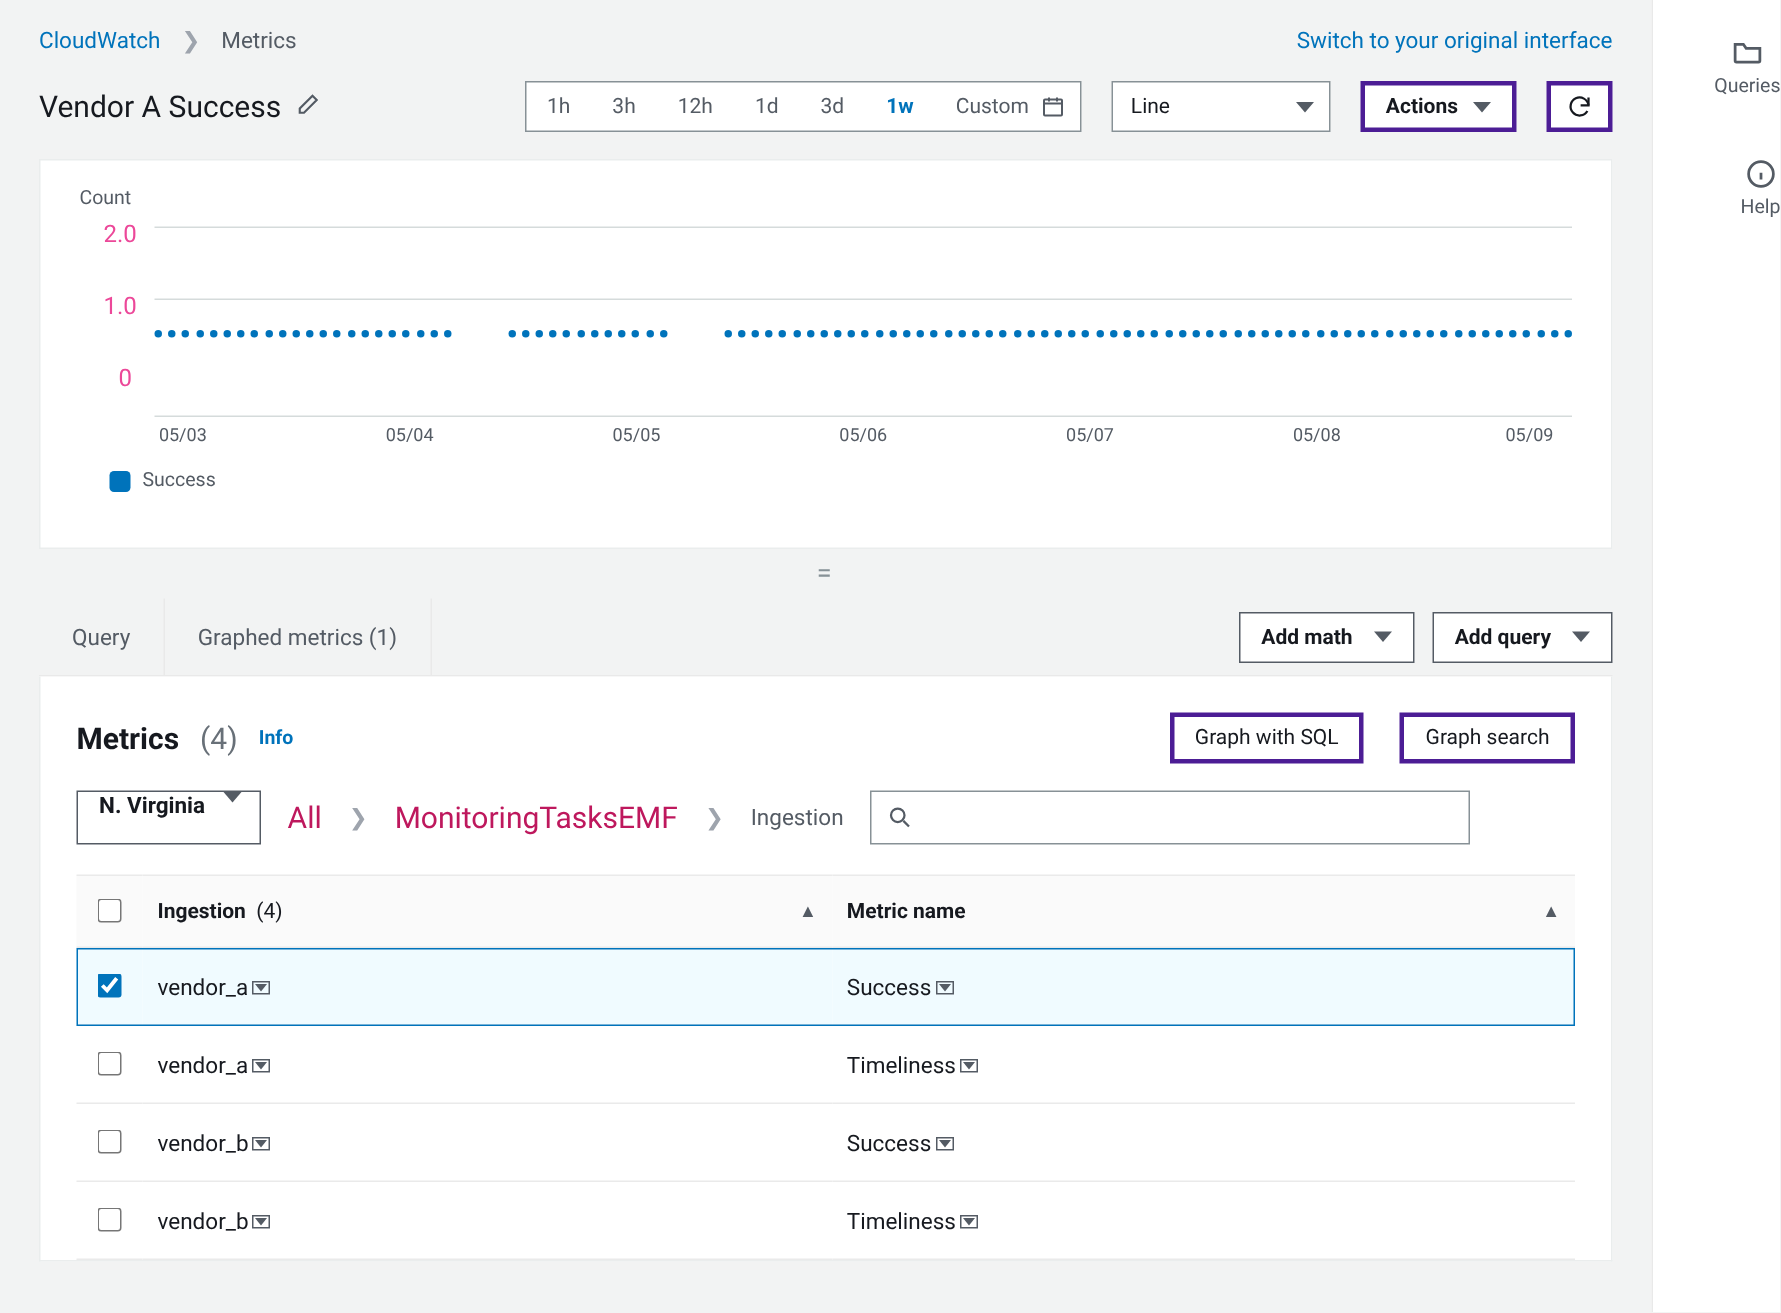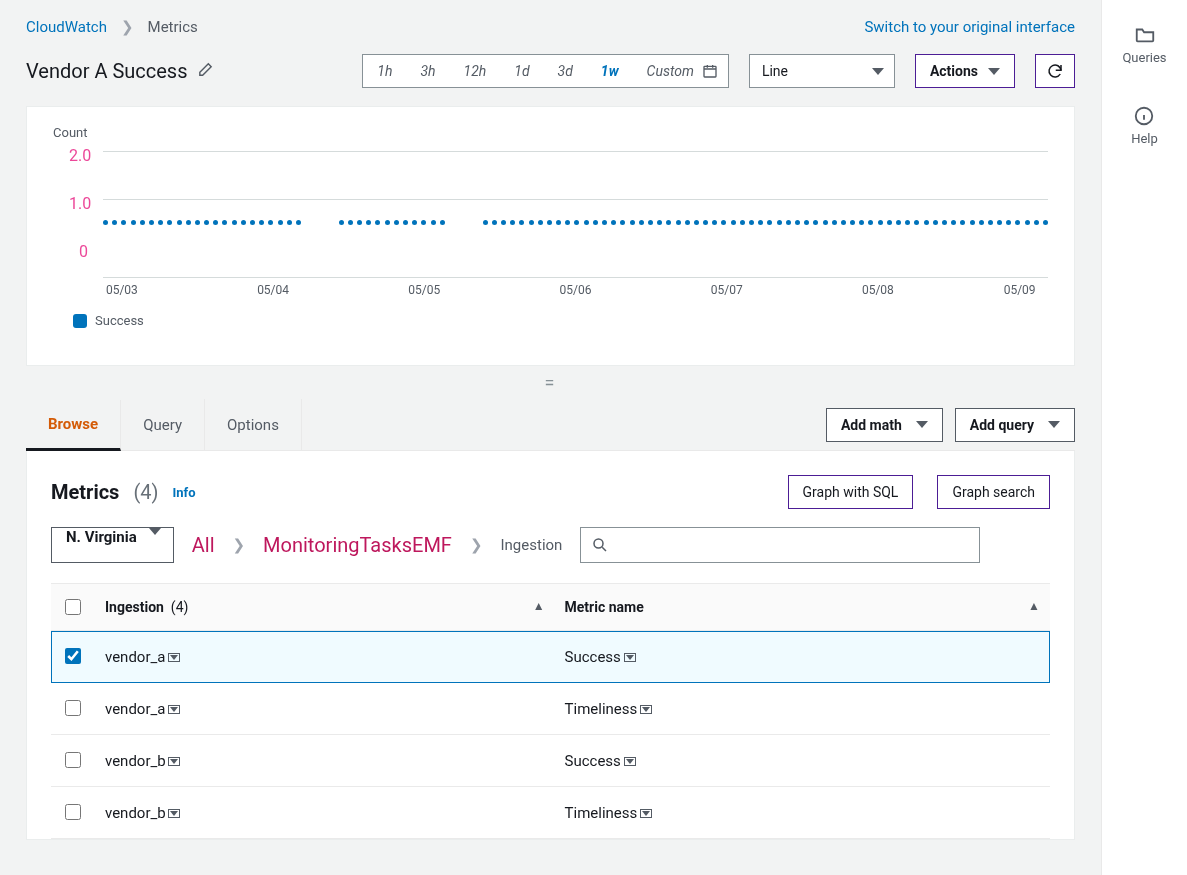--- a/index.html
+++ b/index.html
@@ -1,38 +1,38 @@
 <!DOCTYPE html>
 <html><head>
 <meta charset="utf-8">
 <style>
   * { box-sizing: border-box; }
   html, body { margin:0; padding:0; font-family: "Amazon Ember", -apple-system, "Segoe UI", Roboto, Helvetica, Arial, sans-serif; color:#16191f; background:#f2f3f3; }
   a { text-decoration:none; }
   .main { display:flex; width:1187px; height:875px; background:#f2f3f3; overflow:hidden; }
   .content { flex:1 1 auto; padding:0 0 0 0; overflow:hidden; }
-  .right-rail { width:86px; background:#ffffff; border-left:1px solid #e9e9e9; display:flex; flex-direction:column; align-items:center; padding-top:24px; gap:40px; }
+  .right-rail { width:86px; background:#ffffff; border-left:1px solid #e9e9e9; display:flex; flex-direction:column; align-items:flex-end; padding-top:24px; gap:40px; }
   .rail-item { display:flex; flex-direction:column; align-items:center; gap:4px; color:#545b64; font-size:13px; cursor:pointer; }
   .rail-item svg { width:22px; height:22px; }
   
   .crumbs { display:flex; align-items:center; gap:14px; padding:18px 26px 0 26px; font-size:15px; }
   .crumbs .link { color:#0073bb; }
   .crumbs .sep { color:#9ea4ad; }
   .crumbs .current { color:#545b64; }
   .switch-line { float:right; color:#0073bb; font-size:15px; }
   
   .header-row { display:flex; align-items:center; gap:20px; padding:18px 26px 18px 26px; }
   .title { font-size:20px; font-weight:400; color:#16191f; display:flex; align-items:center; gap:10px; }
   .title svg { width:17px; height:17px; }
   .spacer { flex:1 1 auto; }
-  .range-box { display:flex; align-items:flex-start; border:1px solid #879196; background:#fff; height:34px;font-style:italic; }
+  .range-box { display:flex; align-items:flex-start; border:1px solid #879196; background:#fff; height:34px; }
   .range-cell { padding:0 14px; height:100%; display:flex; align-items:center; font-size:14px; color:#545b64; cursor:pointer; }
   .range-cell.sel { font-weight:700; color:#0073bb; }
   .range-cell.custom { padding-right:10px; gap:8px; }
-  .btn { display:inline-flex; align-items:center; gap:10px; height:34px; padding:0 14px; border:1px solid #4c1d95; background:#fff; font-size:14px; font-weight:700; color:#16191f; cursor:pointer; }
+  .btn { display:inline-flex; align-items:center; gap:10px; height:34px; padding:0 14px; border:3px solid #4c1d95; background:#fff; font-size:14px; font-weight:700; color:#16191f; cursor:pointer; }
   .select-like { display:inline-flex; align-items:center; justify-content:space-between; height:34px; padding:0 10px 0 12px; border:1px solid #879196; background:#fff; width:146px; font-size:14px; color:#16191f; cursor:pointer; }
   
   .card { background:#fff; margin:0 26px; border:1px solid #eaeded; position:relative; }
   .chart-card { padding:18px 26px 6px 26px; height:260px; }
   .ylabel { font-size:13px; color:#545b64; }
   .chart-area { position:relative; height:155px; margin-top:8px; margin-left:10px; }
   .tick { position:absolute; font-size:16px; color:#ec4899; }
   .grid-line { position:absolute; left:40px; right:0; height:1px; background:#d5dbdb; }
   .x-axis { position:absolute; left:40px; right:0; bottom:25px; height:1px; background:#d5dbdb; }
   .xticks { position:absolute; left:40px; right:0; bottom:0; height:20px; }
@@ -257,23 +257,22 @@
       </div>
       <div class="legend">
         <span class="legend-swatch"></span>
         <span>Success</span>
       </div>
     </div>
 
     <div class="drag-handle">=</div>
 
     <div class="tabs-row">
-      <div class="tab active">Browse</div>
       <div class="tab">Query</div>
-      <div class="tab">Options</div>
+      <div class="tab">Graphed metrics (1)</div>
       <div class="tab-spacer"></div>
       <div class="tab-btn">
           <span>Add math</span>
           <span class="caret-down"></span>
         </div>
       <div class="tab-btn">
           <span>Add query</span>
           <span class="caret-down"></span>
         </div>
     </div>

